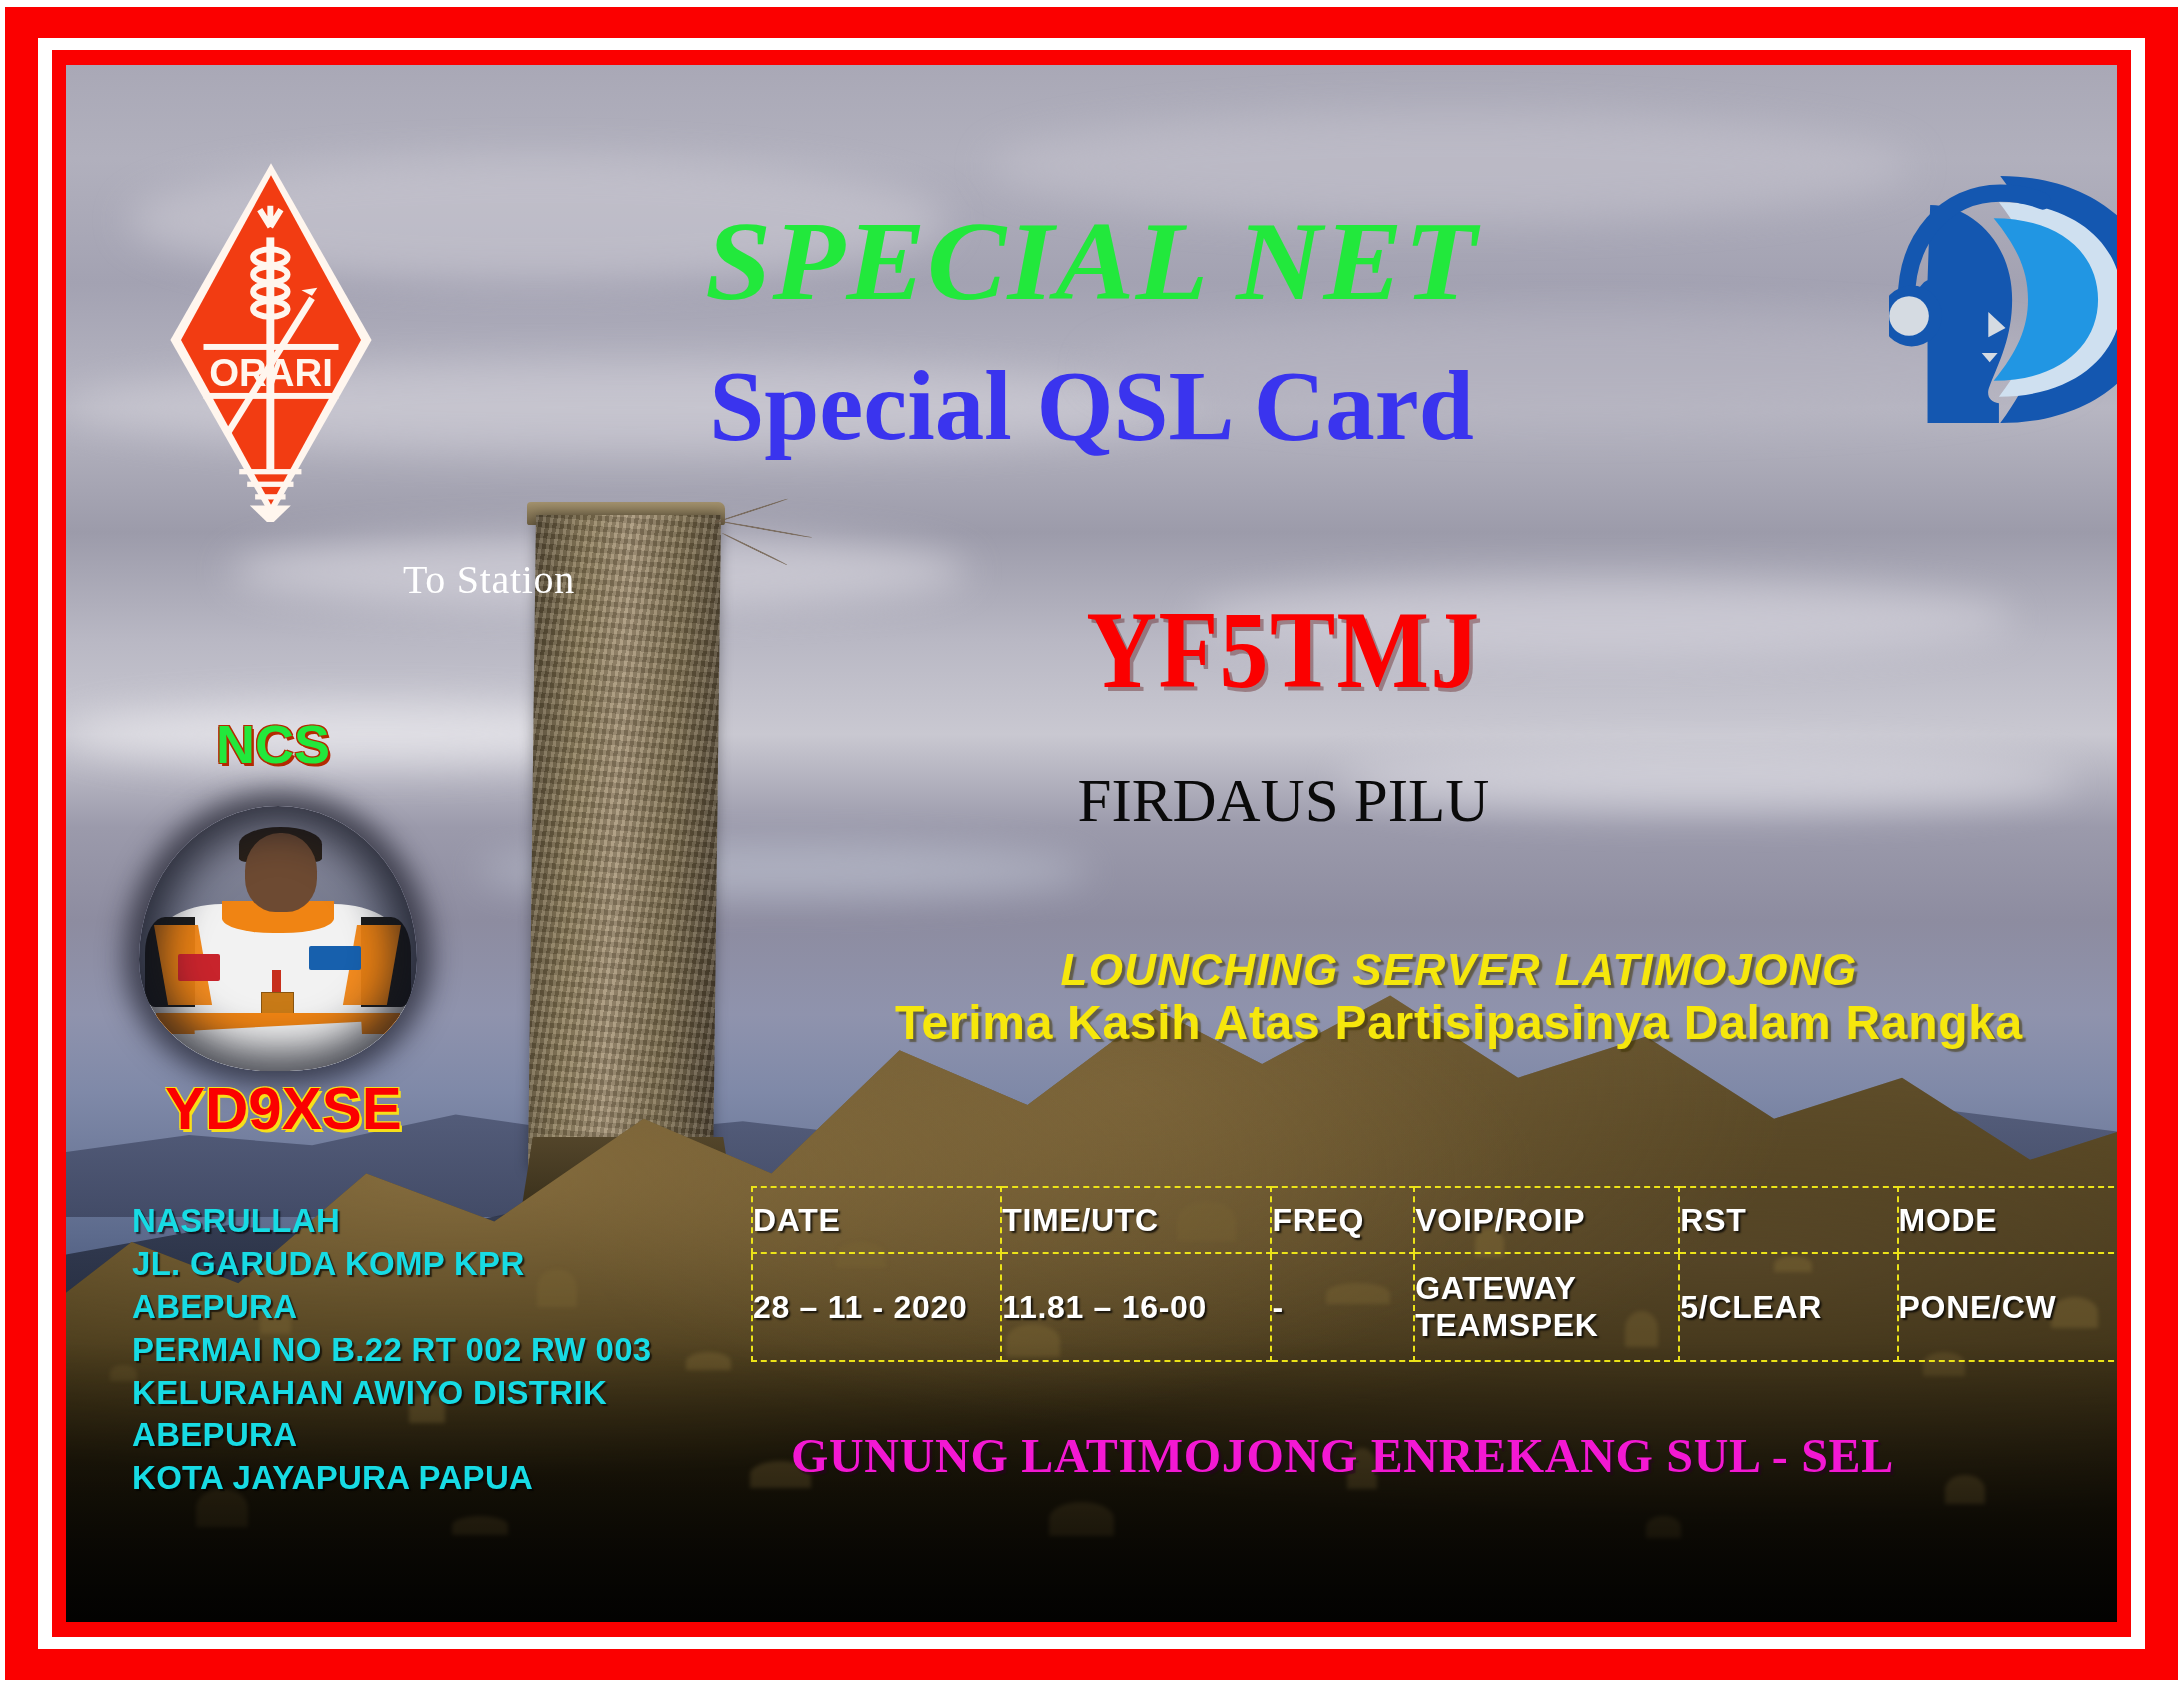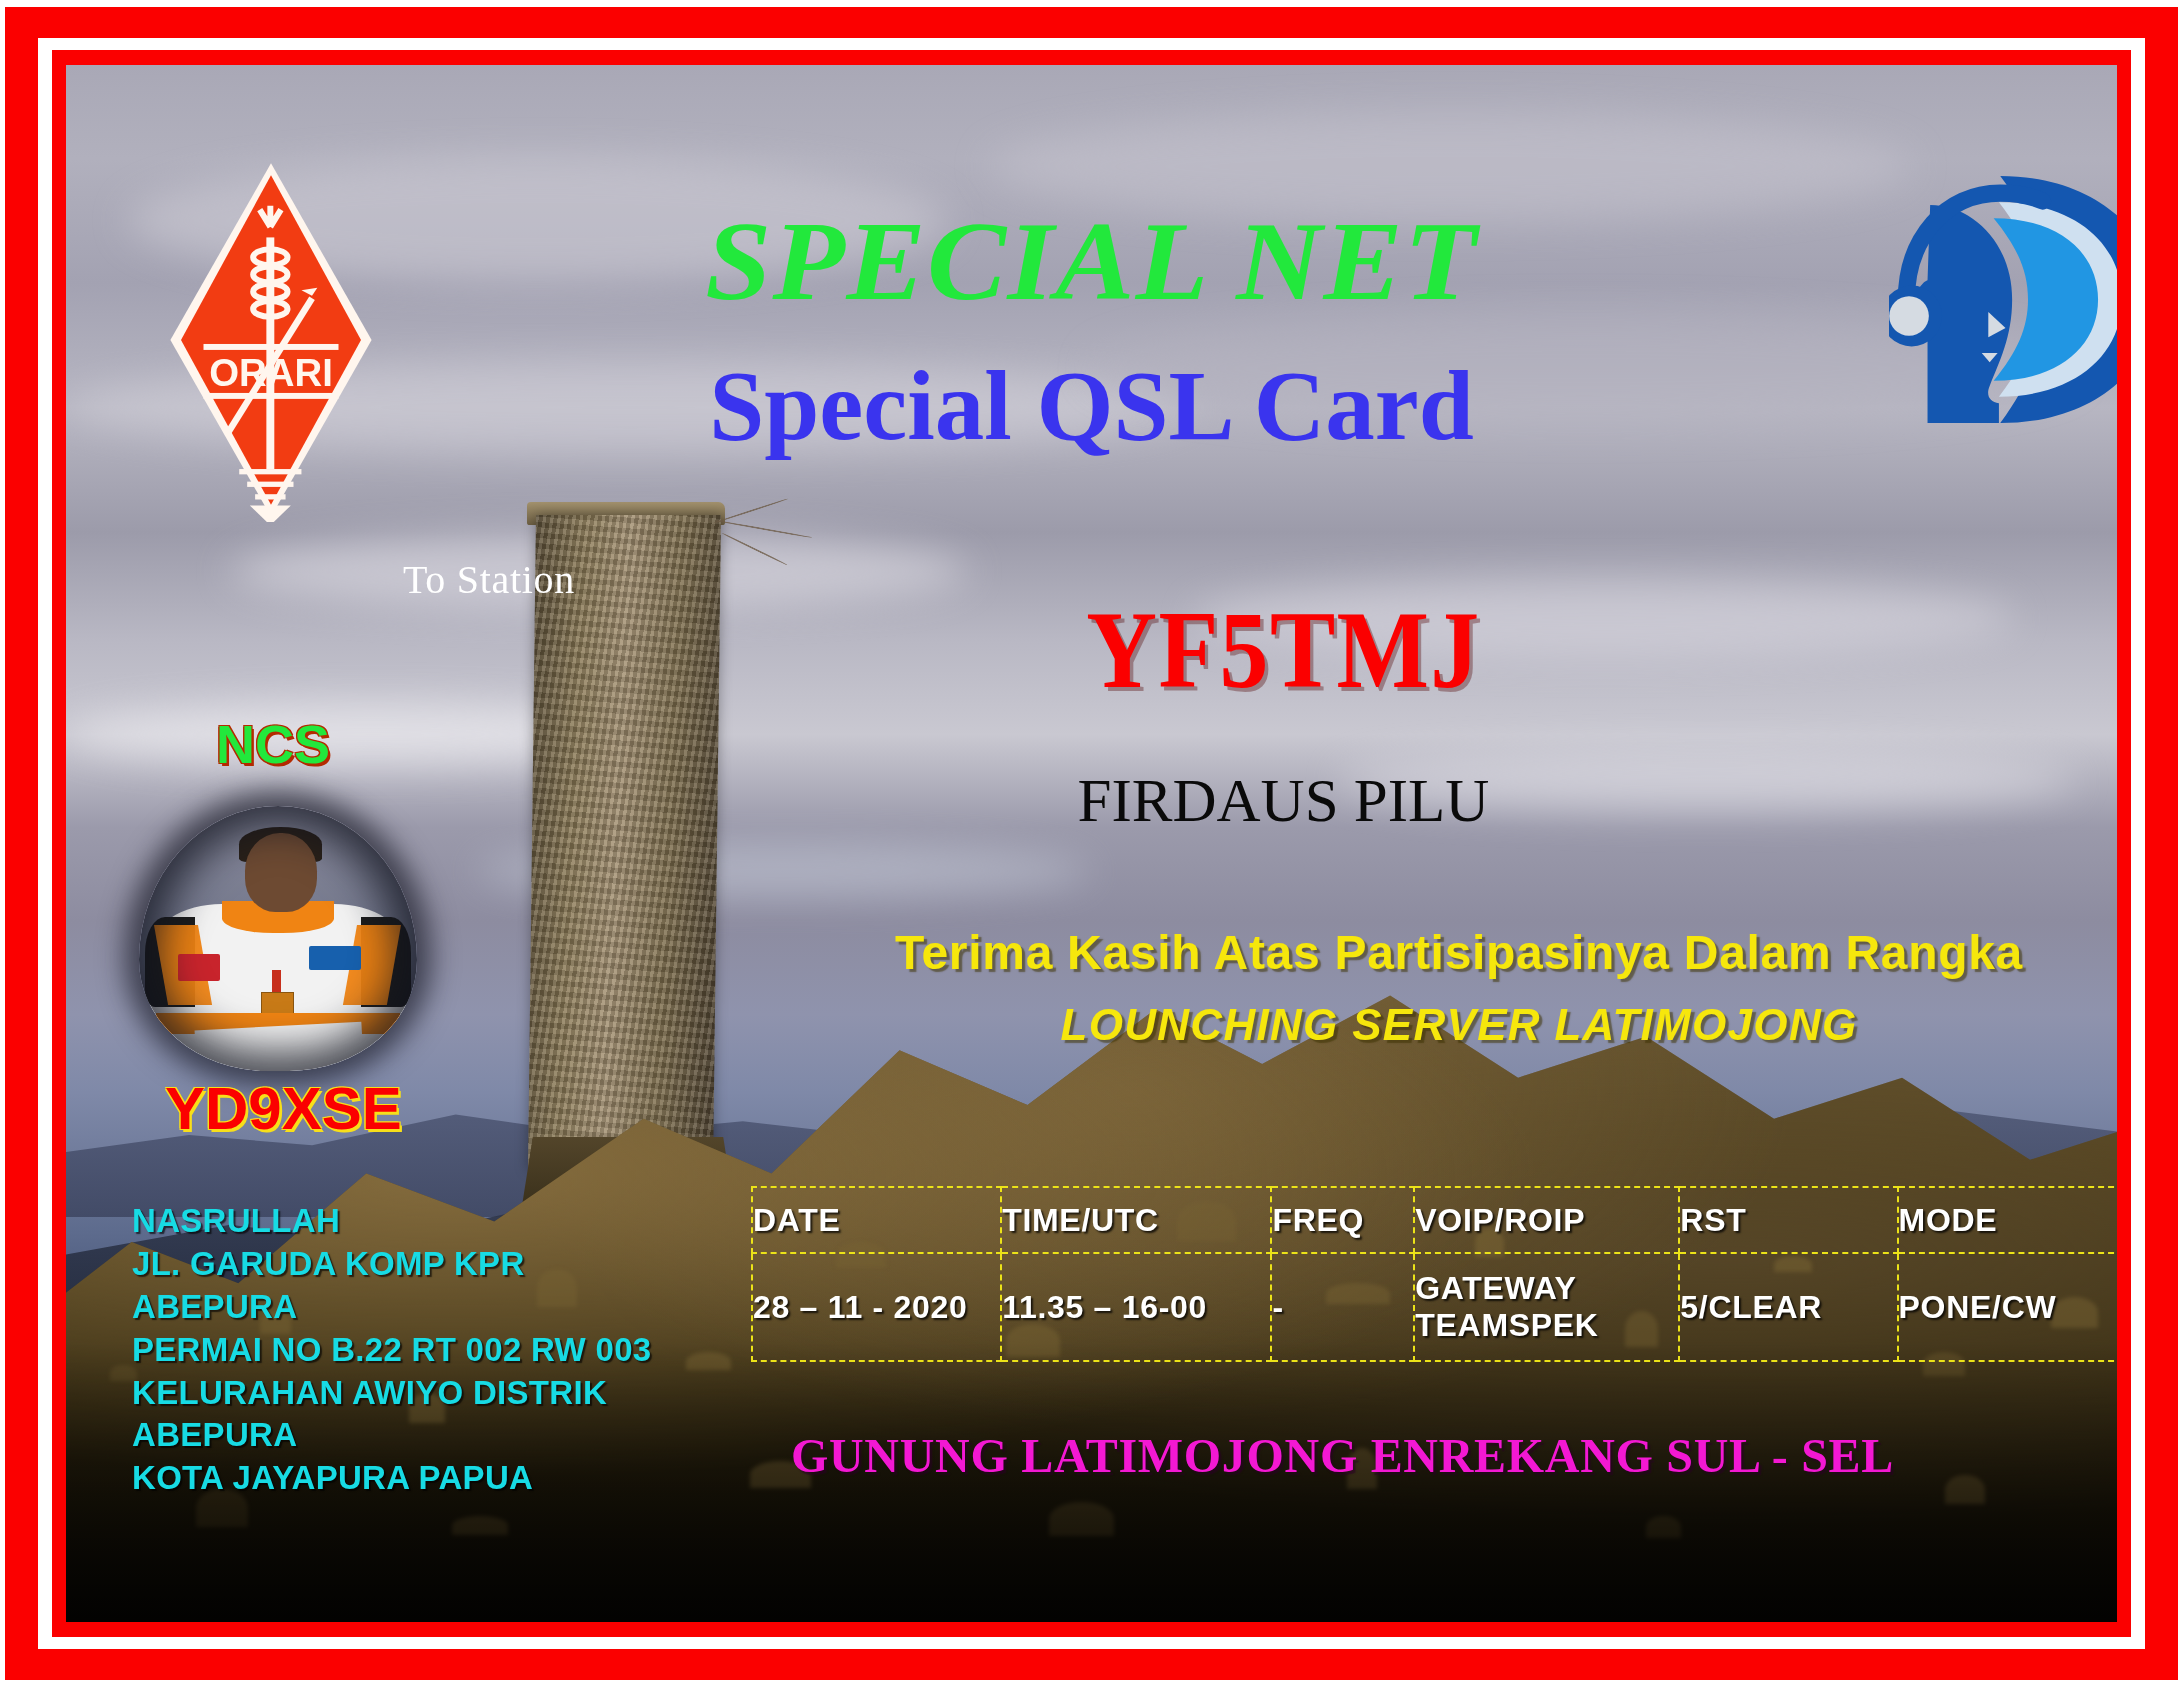--- a/index.html
+++ b/index.html
@@ -354,22 +354,22 @@
 
     <div id="title-qsl" class="ov">Special QSL Card</div>
 
     <div id="to-station" class="ov">To Station</div>
 
     <div id="callsign" class="ov">YF5TMJ</div>
 
     <div id="opname" class="ov">FIRDAUS PILU</div>
 
     <div class="ov ylines">
+      <div id="y2">LOUNCHING SERVER LATIMOJONG</div>
       <div id="y1">Terima Kasih Atas Partisipasinya Dalam Rangka</div>
-      <div id="y2">LOUNCHING SERVER LATIMOJONG</div>
     </div>
 
     <div id="ncs-label" class="ov">NCS</div>
 
     <div id="portrait" class="ov">
       <div class="bgp"></div>
       <div class="body"></div>
       <div class="shoulderL"></div>
       <div class="shoulderR"></div>
       <div class="sashL"></div>
@@ -405,21 +405,21 @@
           <th class="col-time">TIME/UTC</th>
           <th class="col-freq">FREQ</th>
           <th class="col-voip">VOIP/ROIP</th>
           <th class="col-rst">RST</th>
           <th class="col-mode">MODE</th>
         </tr>
       </thead>
       <tbody>
         <tr>
           <td>28 – 11 - 2020</td>
-          <td>11.35 – 16-00</td>
+          <td>11.81 – 16-00</td>
           <td>-</td>
           <td>GATEWAY<br>TEAMSPEK</td>
           <td>5/CLEAR</td>
           <td>PONE/CW</td>
         </tr>
       </tbody>
     </table>
 
     <div id="place" class="ov">GUNUNG LATIMOJONG ENREKANG SUL - SEL</div>
 

